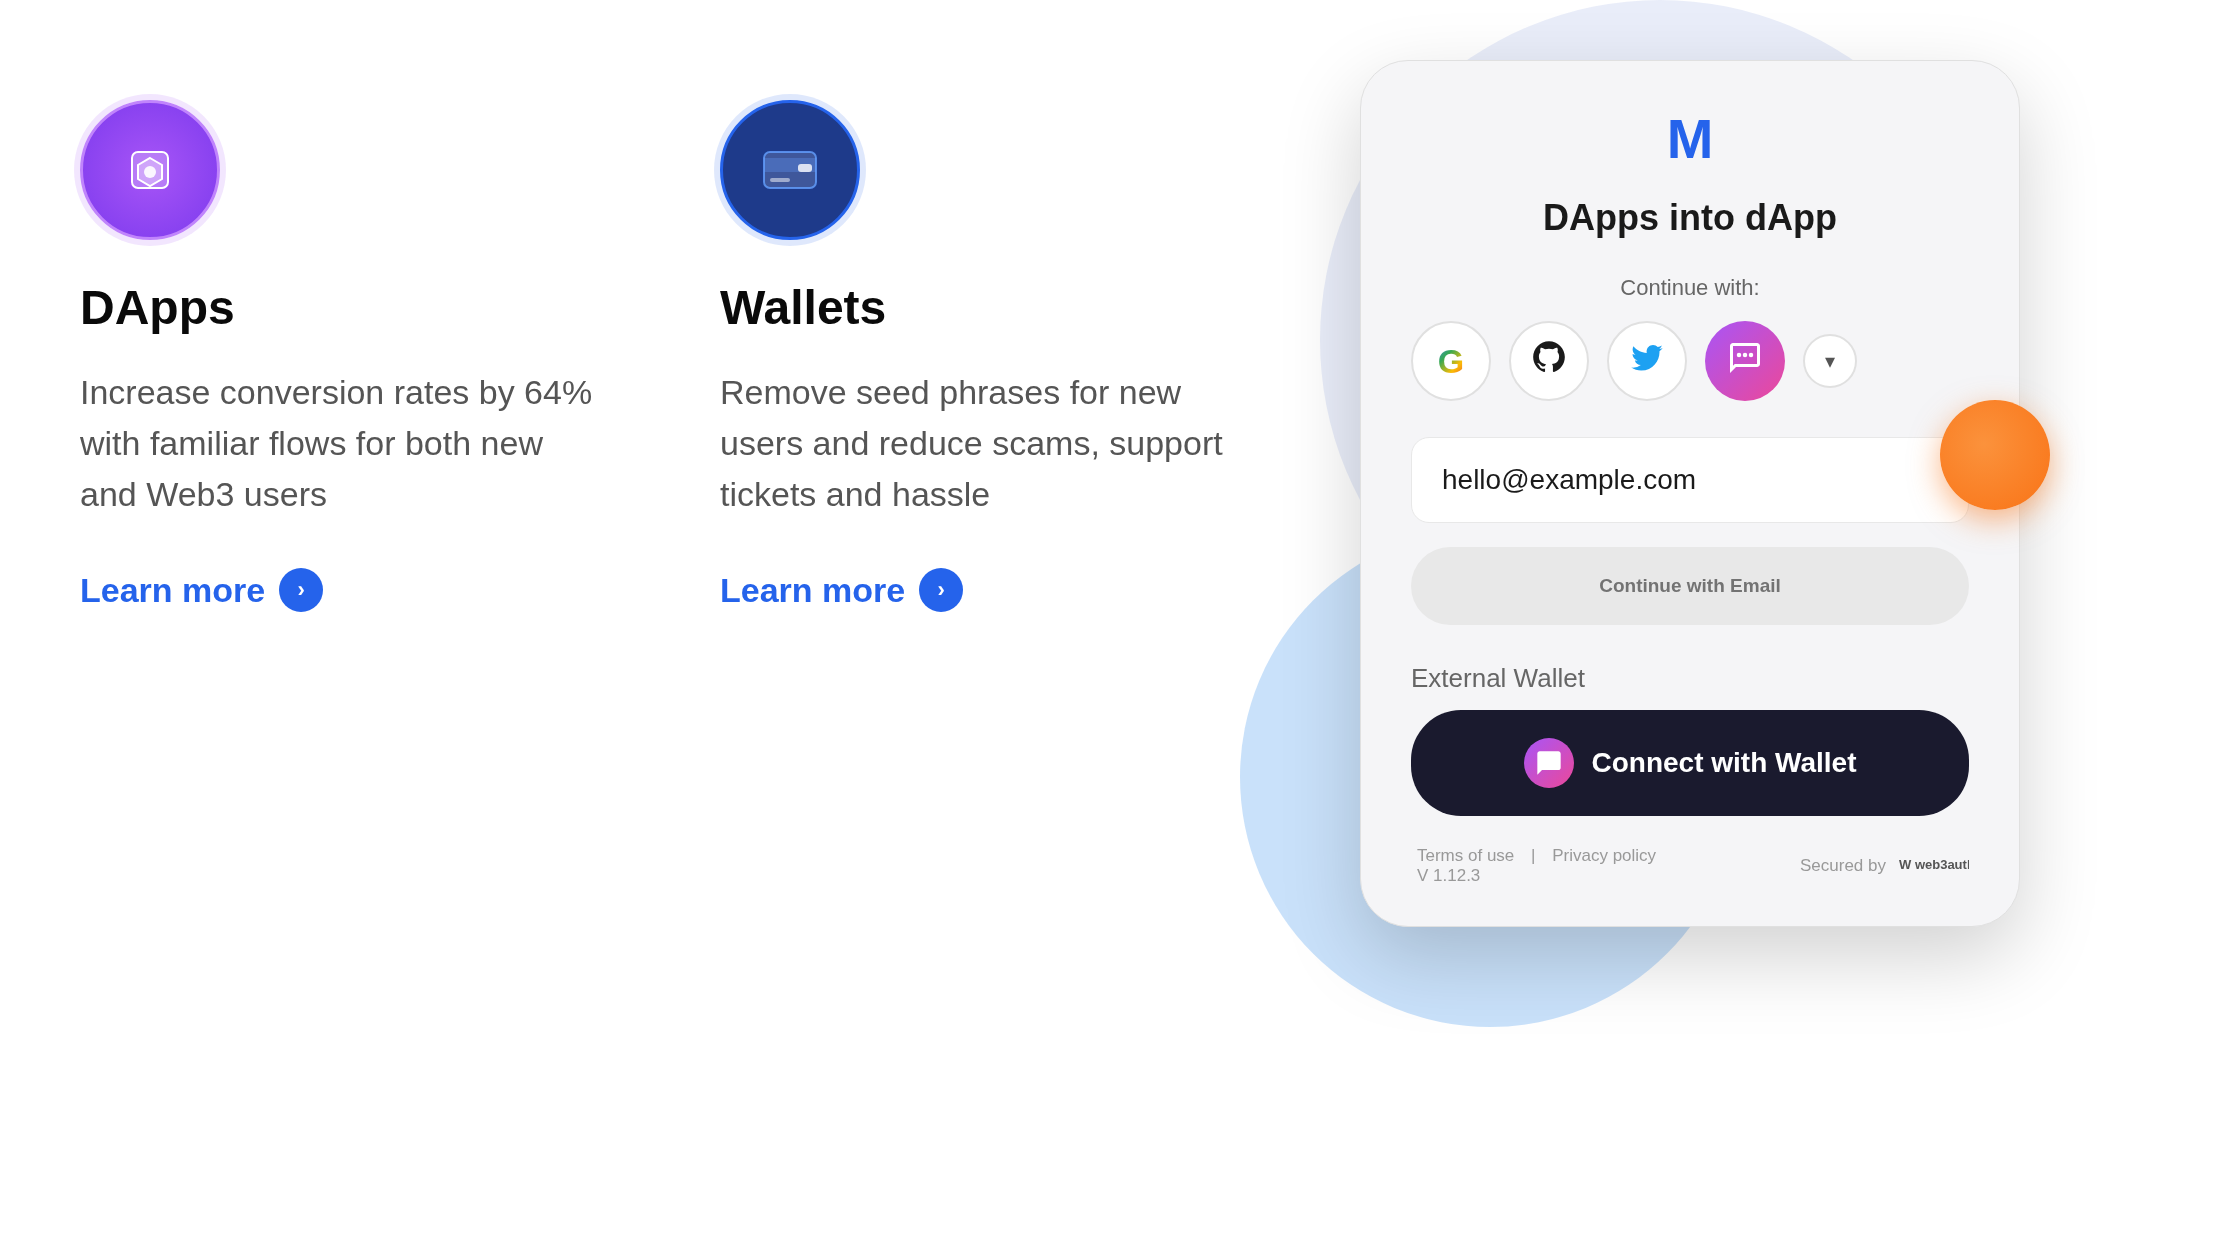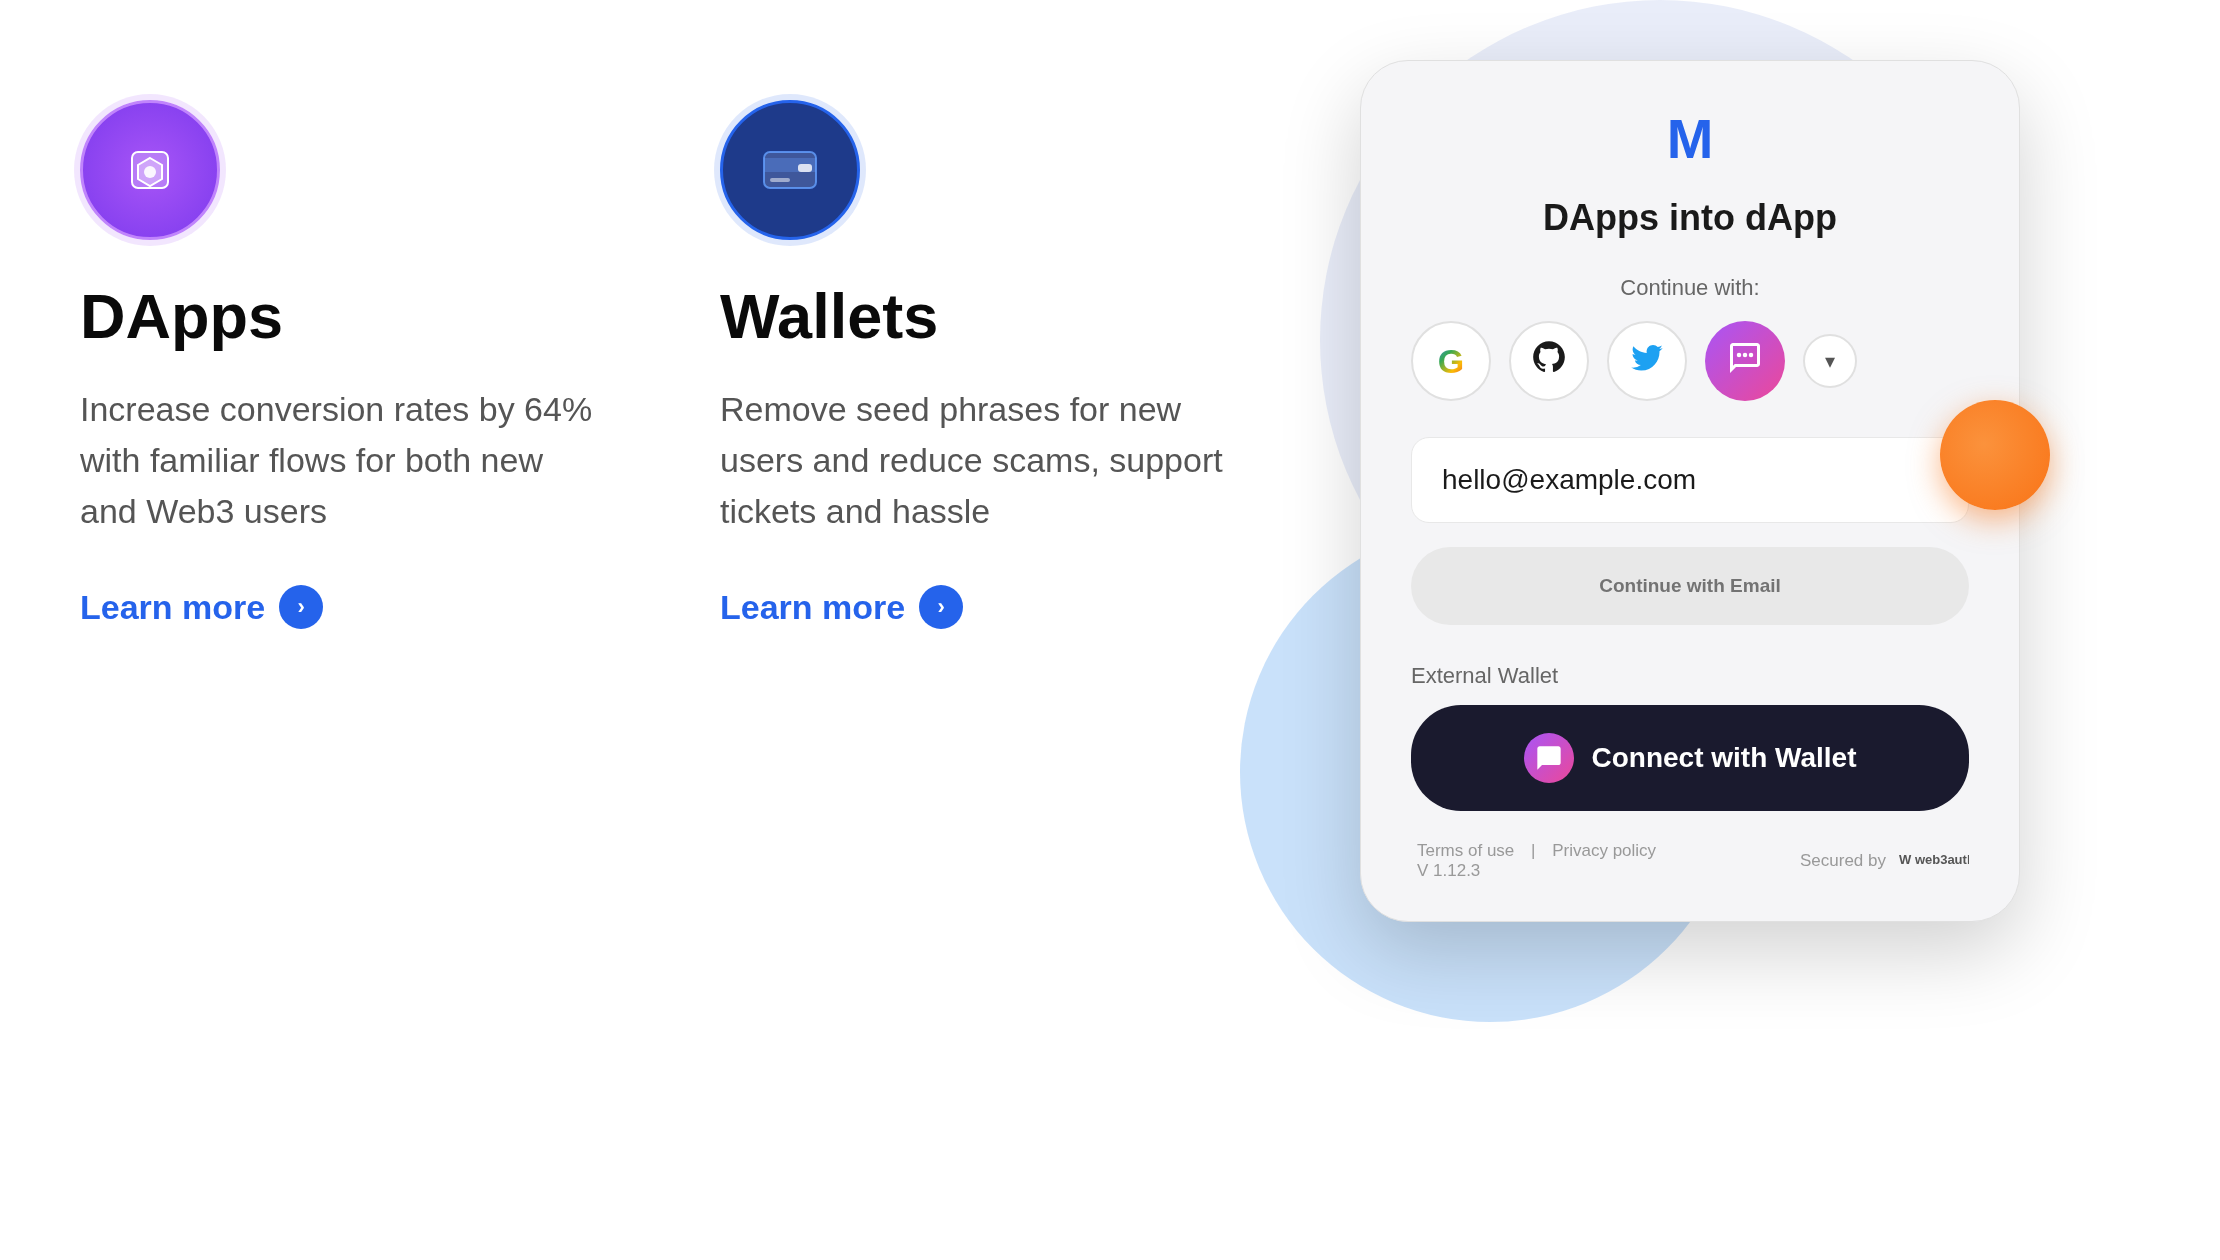--- a/index.html
+++ b/index.html
@@ -68,21 +68,21 @@
       box-shadow: 0 0 0 6px rgba(168,85,247,0.15);
     }
 
     .card-icon.wallets {
       background: #1e3a8a;
       border: 3px solid #2563eb;
       box-shadow: 0 0 0 6px rgba(37,99,235,0.15);
     }
 
     .card-title {
-      font-size: 63px;
+      font-size: 48px;
       font-weight: 800;
       color: #0a0a0a;
       margin-bottom: 32px;
     }
 
     .card-desc {
       font-size: 34px;
       color: #555;
       line-height: 1.5;
       margin-bottom: 48px;
@@ -256,21 +256,21 @@
       padding: 28px;
       text-align: center;
       font-size: 19px;
       font-weight: 700;
       color: #737373;
       cursor: pointer;
       margin-bottom: 30px;
     }
 
     .external-wallet-label {
-      font-size: 22px;
+      font-size: 26px;
       color: #666;
       margin-bottom: 16px;
       font-weight: 500;
       margin-top: 38px;
     }
 
     .connect-wallet-btn {
       background: #1a1a2e;
       border-radius: 50px;
       padding: 28px 36px;

